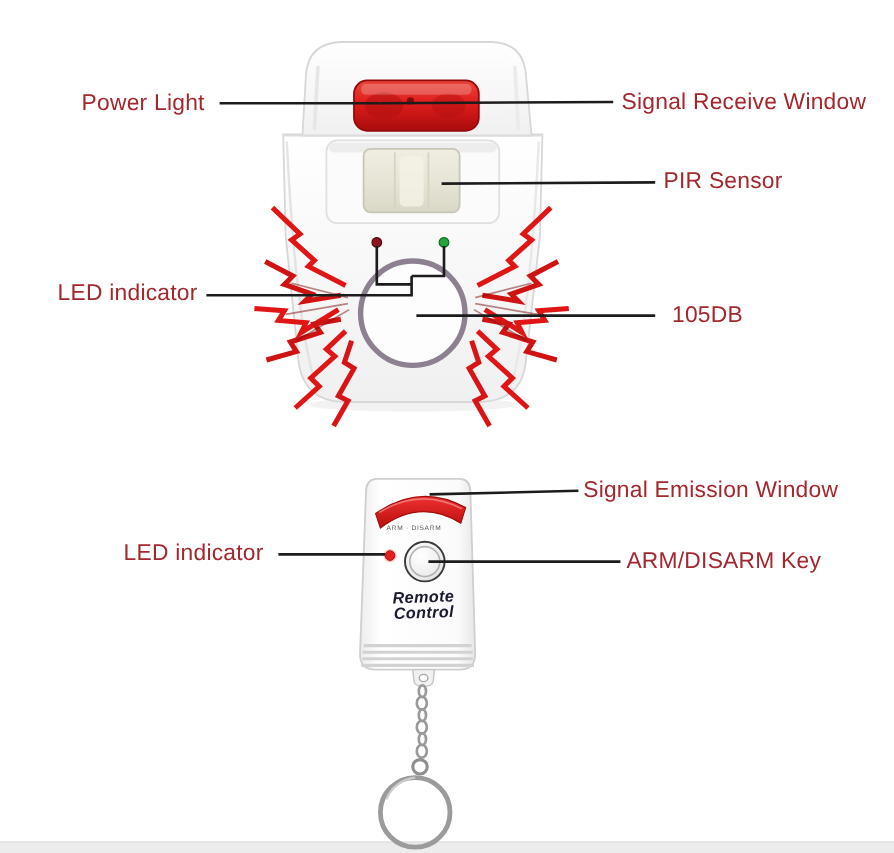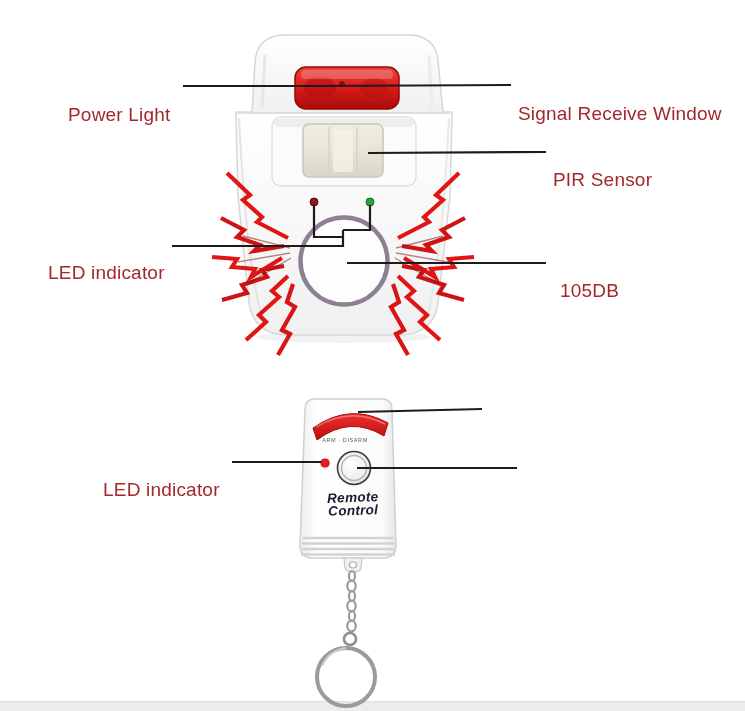--- a/index.html
+++ b/index.html
@@ -3,21 +3,21 @@
 <meta charset="utf-8">
 <style>
   html,body{margin:0;padding:0;background:#ffffff;}
   .stage{
     position:relative;width:745px;height:711px;overflow:hidden;
     background:#ffffff;font-family:"Liberation Sans",sans-serif;
   }
   .stage svg{position:absolute;left:0;top:0;}
   .label{
     position:absolute;font-size:19px;line-height:22px;color:#a3282d;
-    font-weight:400;letter-spacing:.2px;white-space:nowrap;margin-top:28px;
+    font-weight:400;letter-spacing:.2px;white-space:nowrap;
   }
   .brand{
     position:absolute;left:318px;top:491px;width:70px;text-align:center;
     font-size:13.5px;line-height:13px;font-weight:bold;font-style:italic;
     color:#1b1b32;transform:rotate(-2deg);letter-spacing:.3px;
   }
 </style>
 </head>
 <body>
 
@@ -165,20 +165,22 @@
     <line x1="232" y1="462" x2="321" y2="462"></line>
     <line x1="357" y1="468" x2="517" y2="468"></line>
   </g>
 </svg>
 
 <div class="label" style="left:68px;top:76px">Power Light</div>
 <div class="label" style="left:553px;top:141px">PIR Sensor</div>
 <div class="label" style="left:518px;top:75px">Signal Receive Window</div>
 <div class="label" style="left:48px;top:234px">LED indicator</div>
 <div class="label" style="left:560px;top:252px">105DB</div>
+<div class="label" style="left:486px;top:398px">Signal Emission Window</div>
 <div class="label" style="left:103px;top:451px">LED indicator</div>
+<div class="label" style="left:522px;top:457px">ARM/DISARM Key</div>
 
 <div class="brand">
   <div>Remote</div>
   <div>Control</div>
 </div>
 
 </div>
 
 </body></html>

